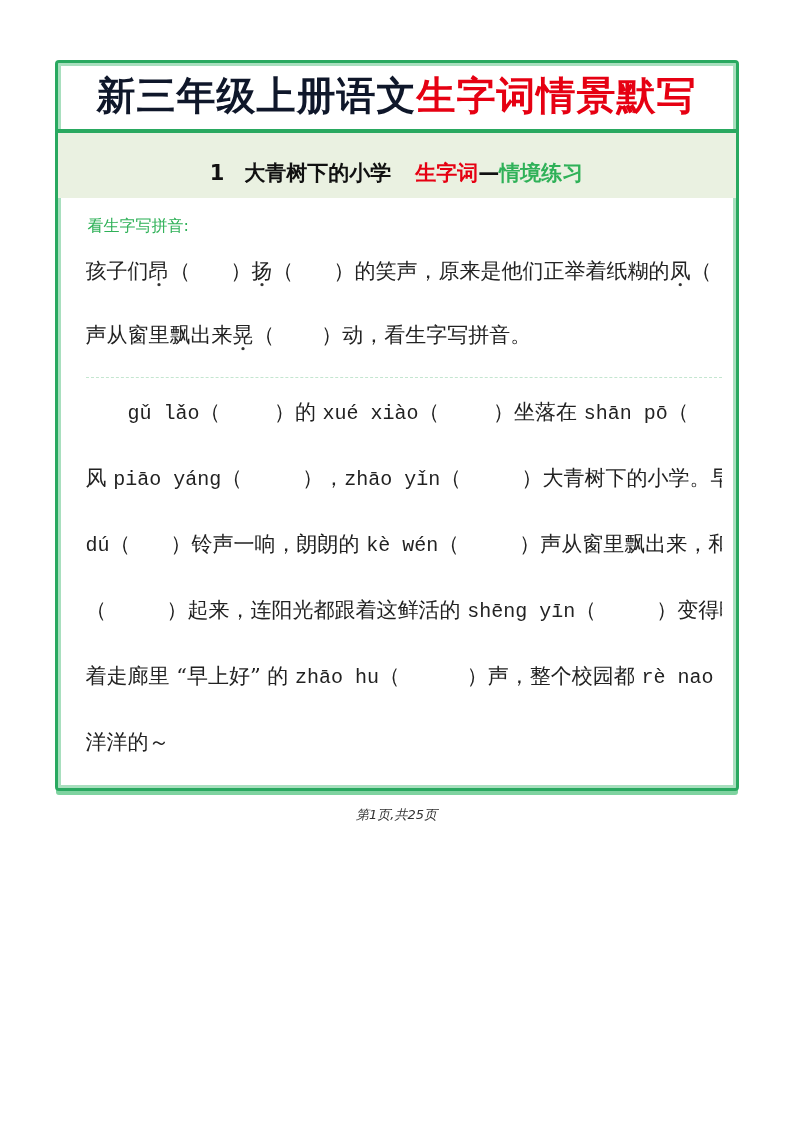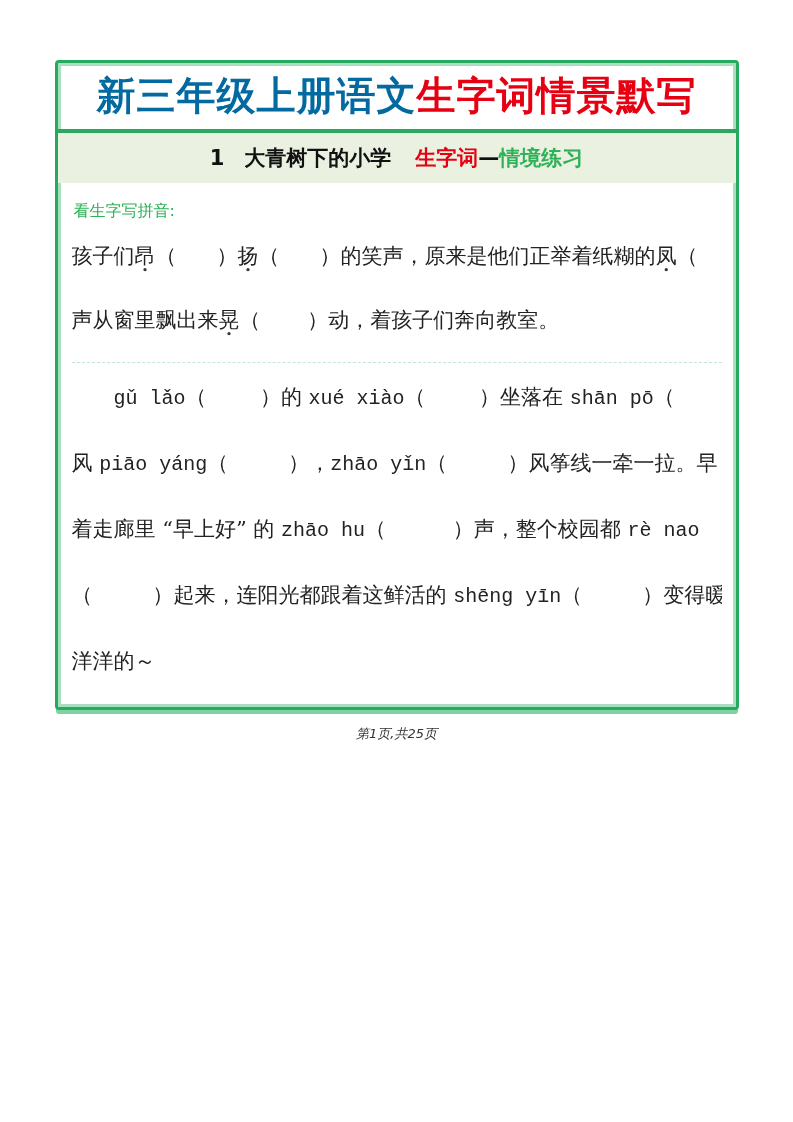--- a/index.html
+++ b/index.html
@@ -33,43 +33,44 @@
   .title-bar{
     height:66px;
     line-height:66px;
     text-align:center;
     font-weight:bold;
     font-size:39px;
     letter-spacing:1px;
     font-family:"DejaVu Sans","Liberation Sans",sans-serif;
     white-space:nowrap;
   }
-  .t-black{color:#0369a1;}
+  .t-black{color:#0f172a;}
   .t-red{color:var(--accent-red);}
   .green-sep{
     height:3px;
     background:var(--sep-light);
     border-top:2px solid var(--frame-green);
     border-bottom:2px solid var(--frame-green);
   }
   .banner{
     background:var(--banner-bg);
     text-align:center;
     font-weight:bold;
     font-size:21px;
-    padding:11px 0 11px 0;
+    padding:26px 0 11px 0;
     white-space:nowrap;
   }
   .b-num{margin-right:20px;color:#111;font-weight:bold;}
   .b-lesson{color:#111;}
   .b-red{color:var(--accent-red);margin-left:24px;}
   .b-dash{color:#111;}
   .b-green{color:var(--accent-green);}
   .content{
     padding:4px 14px 14px 14px;
+    margin-left:14px;
   }
   .section-label{
     color:var(--accent-green);
     font-size:16px;
     margin:14px 0 0 2px;
     font-family:"DejaVu Sans","Liberation Sans",sans-serif;
   }
   .para{margin-top:2px;}
   .line{
     line-height:64px;
@@ -125,30 +126,31 @@
     <div class="green-sep"></div>
 
     <div class="banner">
       <span class="b-num">1</span><span class="b-lesson">大青树下的小学</span><span class="b-red">生字词</span><span class="b-dash">—</span><span class="b-green">情境练习</span>
     </div>
 
     <div class="content">
       <div class="section-label">看生字写拼音:</div>
       <div class="para">
           <div class="line"><span>孩子们</span><span class="dot-char">昂</span><span>（      ）</span><span class="dot-char">扬</span><span>（      ）的笑声，原来是他们正举着纸糊的</span><span class="dot-char">凤</span><span>（      ）</span></div>
-          <div class="line"><span>声从窗里飘出来</span><span class="dot-char">晃</span><span>（       ）动，着孩子们奔向教室。</span></div>
+          <div class="line"><span>声从窗里飘出来</span><span class="dot-char">晃</span><span>（       ）动，看生字写拼音。</span></div>
         </div>
 
       <div class="dashed-divider"></div>
 
       <div class="para">
           <div class="line"><span>　　</span><span class="pinyin">gǔ lǎo</span><span>（        ）的 </span><span class="pinyin">xué xiào</span><span>（        ）坐落在 </span><span class="pinyin">shān pō</span><span>（        ）</span></div>
-          <div class="line"><span>风 </span><span class="pinyin">piāo yáng</span><span>（         ），</span><span class="pinyin">zhāo yǐn</span><span>（         ）风筝线一牵一拉。早</span></div>
+          <div class="line"><span>风 </span><span class="pinyin">piāo yáng</span><span>（         ），</span><span class="pinyin">zhāo yǐn</span><span>（         ）大青树下的小学。早</span></div>
+          <div class="line"><span class="pinyin">dú</span><span>（      ）铃声一响，朗朗的 </span><span class="pinyin">kè wén</span><span>（         ）声从窗里飘出来，和</span></div>
+          <div class="line"><span>（         ）起来，连阳光都跟着这鲜活的 </span><span class="pinyin">shēng yīn</span><span>（         ）变得暖</span></div>
           <div class="line"><span>着走廊里 “早上好” 的 </span><span class="pinyin">zhāo hu</span><span>（          ）声，整个校园都 </span><span class="pinyin">rè nao</span></div>
-          <div class="line"><span>（         ）起来，连阳光都跟着这鲜活的 </span><span class="pinyin">shēng yīn</span><span>（         ）变得暖</span></div>
           <div class="line"><span>洋洋的～</span></div>
         </div>
     </div>
 
   </div>
 
   <div class="footer">第1页,共25页</div>
 </div>
 
 </body></html>

